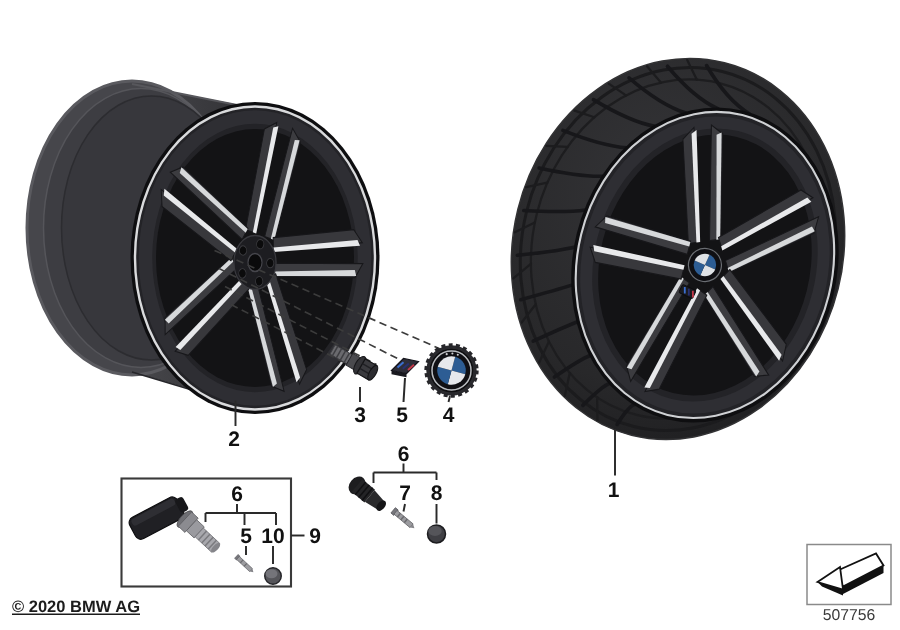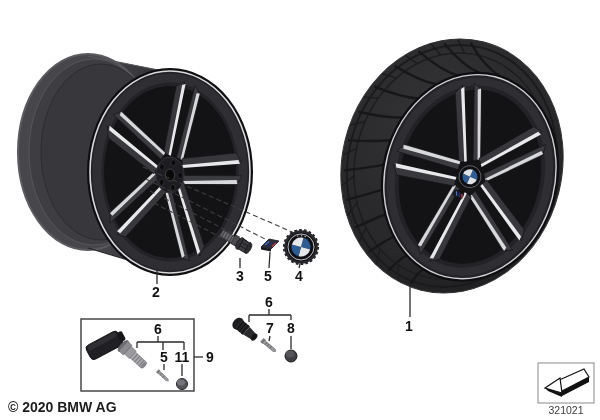--- a/index.html
+++ b/index.html
@@ -1,20 +1,20 @@
 <!DOCTYPE html>
 <html><head>
 <meta charset="utf-8">
 <style>
   html,body{margin:0;padding:0;background:#fff;}
   #stage{position:relative;width:600px;height:420px;background:#ffffff;overflow:hidden;
          font-family:"Liberation Sans", sans-serif;}
   .callout{position:absolute;transform:translate(-50%,-50%);font-weight:700;font-size:14px;
            color:#111;letter-spacing:0;line-height:1;}
-  .copyright{position:absolute;left:8px;top:399px;font-size:14px;font-weight:700;color:#1c1c1c;}
+  .copyright{position:absolute;left:8px;top:399px;font-size:11px;font-weight:700;color:#1c1c1c;text-decoration:underline;}
   .docnum{position:absolute;left:566px;top:410px;transform:translate(-50%,-50%);
           font-size:10.5px;color:#3a3a3a;}
   svg{position:absolute;left:0;top:0;}
 </style>
 </head>
 <body>
 
 <div id="stage">
 
 <svg id="art" width="600" height="420" viewBox="0 0 600 420">
@@ -299,18 +299,18 @@
 <div class="callout" style="left:156px;top:292px">2</div>
 <div class="callout" style="left:240px;top:276px">3</div>
 <div class="callout" style="left:299px;top:276px">4</div>
 <div class="callout" style="left:268px;top:276px">5</div>
 <div class="callout" style="left:269px;top:302px">6</div>
 <div class="callout" style="left:270px;top:328px">7</div>
 <div class="callout" style="left:291px;top:328px">8</div>
 <div class="callout" style="left:210px;top:357px">9</div>
 <div class="callout" style="left:158px;top:329px">6</div>
 <div class="callout" style="left:164px;top:357px">5</div>
-<div class="callout" style="left:182px;top:357px">11</div>
+<div class="callout" style="left:182px;top:357px">10</div>
 
 <div class="copyright">© 2020 BMW AG</div>
-<div class="docnum">321021</div>
+<div class="docnum">507756</div>
 
 </div>
 
 </body></html>

